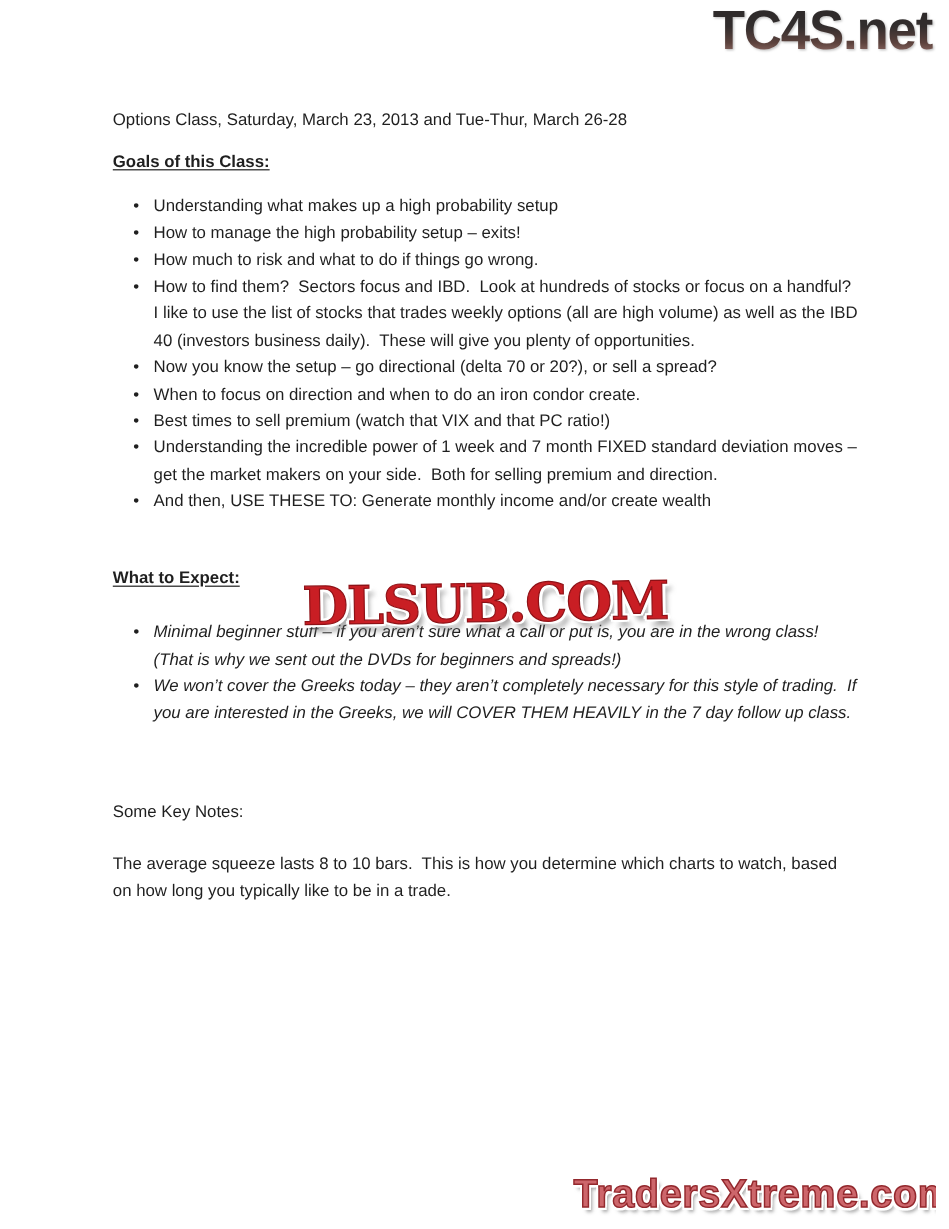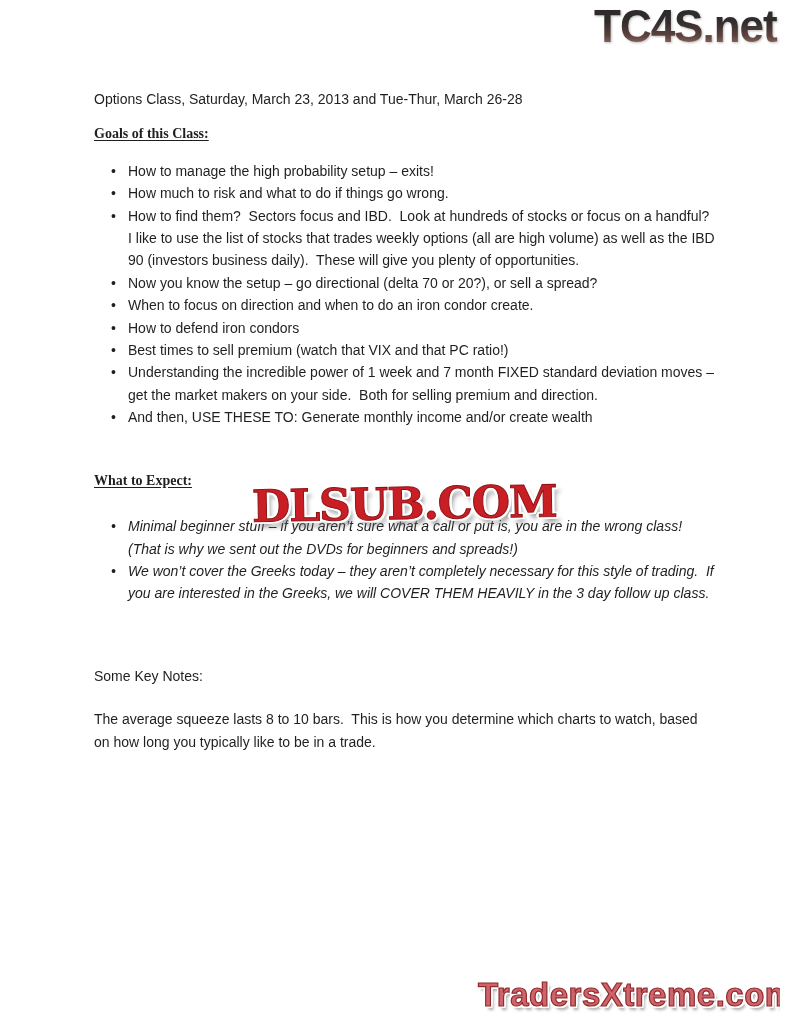--- a/index.html
+++ b/index.html
@@ -38,21 +38,20 @@
   }
   .doc-text{white-space:pre-wrap;margin:0;}
   .p-title{margin:0;}
   .p-author{margin:15px 0 0 0;}
   .h-underline{
     margin:13px 0 0 0;
     font-weight:bold;
     text-decoration:underline;
     text-underline-offset:2px;
     font-size:14px;
-    font-family:Liberation Serif, serif;
   }
   .h-expect{margin:41px 0 0 0;}
   ul.doc-list{
     margin:14px 0 0 0;
     padding:0 0 0 34px;
     list-style:none;
   }
   ul.expect-list{margin-top:23px;font-style:italic;}
   ul.doc-list li{
     position:relative;
@@ -115,36 +114,36 @@
   <div class="tc4s-logo">TC4S.net</div>
 
   <div class="content">
 
     <p class="doc-text p-title">Options Class, Saturday, March 23, 2013 and Tue-Thur, March 26-28</p>
 
 
     <p class="doc-text h-underline">Goals of this Class:</p>
 
     <ul class="doc-list goals-list">
+      <li>Understanding what makes up a high probability setup</li>
       <li>How to manage the high probability setup – exits!</li>
       <li>How much to risk and what to do if things go wrong.</li>
-      <li>How to find them?  Sectors focus and IBD.  Look at hundreds of stocks or focus on a handful?  I like to use the list of stocks that trades weekly options (all are high volume) as well as the IBD 90 (investors business daily).  These will give you plenty of opportunities.</li>
+      <li>How to find them?  Sectors focus and IBD.  Look at hundreds of stocks or focus on a handful?  I like to use the list of stocks that trades weekly options (all are high volume) as well as the IBD 40 (investors business daily).  These will give you plenty of opportunities.</li>
       <li>Now you know the setup – go directional (delta 70 or 20?), or sell a spread?</li>
       <li>When to focus on direction and when to do an iron condor create.</li>
-      <li>How to defend iron condors</li>
       <li>Best times to sell premium (watch that VIX and that PC ratio!)</li>
       <li>Understanding the incredible power of 1 week and 7 month FIXED standard deviation moves – get the market makers on your side.  Both for selling premium and direction.</li>
       <li>And then, USE THESE TO: Generate monthly income and/or create wealth</li>
     </ul>
 
     <p class="doc-text h-underline h-expect">What to Expect:</p>
 
     <ul class="doc-list expect-list">
       <li>Minimal beginner stuff – if you aren’t sure what a call or put is, you are in the wrong class!  (That is why we sent out the DVDs for beginners and spreads!)</li>
-      <li>We won’t cover the Greeks today – they aren’t completely necessary for this style of trading.  If you are interested in the Greeks, we will COVER THEM HEAVILY in the 3 day follow up class.</li>
+      <li>We won’t cover the Greeks today – they aren’t completely necessary for this style of trading.  If you are interested in the Greeks, we will COVER THEM HEAVILY in the 7 day follow up class.</li>
     </ul>
 
     <p class="doc-text p-keynotes">Some Key Notes:</p>
 
     <p class="doc-text p-squeeze">The average squeeze lasts 8 to 10 bars.  This is how you determine which charts to watch, based on how long you typically like to be in a trade.</p>
 
   </div>
 
   <div class="wm-dlsub">DLSUB.COM</div>
 

